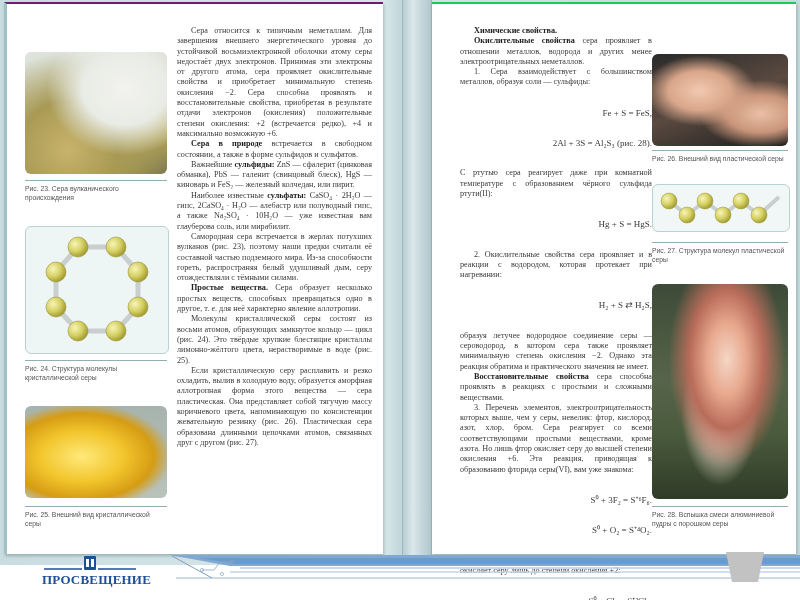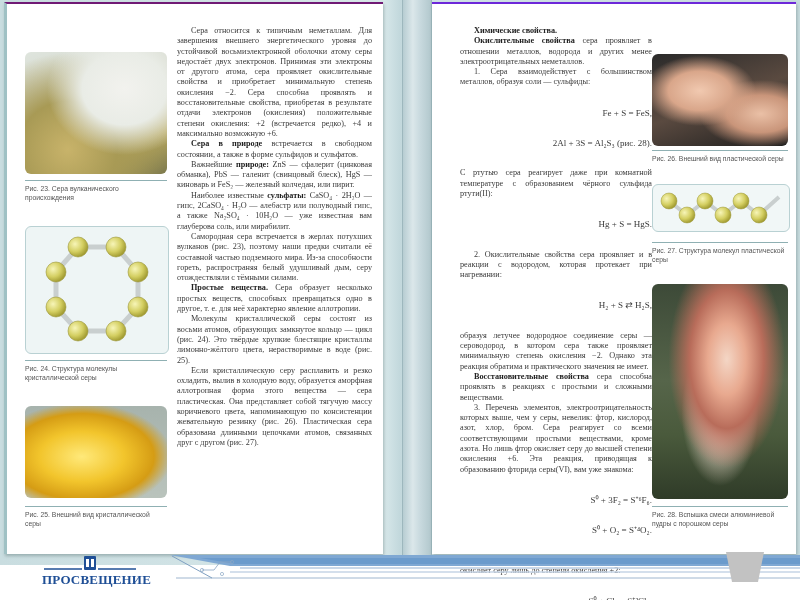--- a/index.html
+++ b/index.html
@@ -1,21 +1,21 @@
 <!DOCTYPE html>
 <html><head>
   <meta charset="utf-8">
   <style>
     html, body { margin:0; padding:0; }
     body { width:800px; height:600px; position:relative; overflow:hidden; background:#ffffff; font-family:"Liberation Serif", serif; }
     .bg-band { position:absolute; left:0; top:0; width:800px; height:565px; background:linear-gradient(90deg,#c9dde0 0%,#d8e8ea 48%,#c2d8dc 50%,#d0e3e6 52%,#c8dcdf 100%); }
     .spine { position:absolute; left:402px; top:0; width:28px; height:560px; background:linear-gradient(90deg,#b7cdd2,#dbe7ea 35%,#c9dadf 60%,#b2c8cd); border-left:1px solid #9db7bd; border-right:1px solid #9db7bd; }
     .page { position:absolute; top:2px; background:#ffffff; box-shadow:1px 2px 3px rgba(60,90,90,0.35); }
     .page.left { left:4px; width:376px; height:550px; border-left:3px solid #9fc1c4; border-top:2px solid #701a75; }
-    .page.right { left:432px; width:364px; height:550px; border-top:2px solid #6d28d9; }
+    .page.right { left:432px; width:364px; height:550px; border-top:2px solid #22c55e; }
     .text-col { position:absolute; font-size:8.2px; line-height:10.3px; color:#3a3a3a; text-align:justify; }
     .text-col p { margin:0; text-indent:14px; }
     .text-col p.noind { text-indent:0; }
     .text-col .eq { text-align:right; text-indent:0; margin:20px 0; font-size:9px; }
     .text-col b { color:#222; }
     .left-text { left:170px; top:22px; width:195px; }
     .right-text { left:28px; top:22px; width:192px; }
     .fig { position:absolute; border-radius:6px; overflow:hidden; }
     .fig-caption { position:absolute; font-family:"Liberation Sans", sans-serif; font-size:6.8px; line-height:8.5px; color:#555; border-top:1.5px solid #8fb0b3; padding-top:4px; }
     .fig23 { left:18px; top:48px; width:142px; height:122px; background:radial-gradient(ellipse at 70% 30%, #f2f2ee 0%, #e9ece6 30%, transparent 55%), radial-gradient(ellipse at 30% 80%, #c8b36a 0%, #a89a55 35%, transparent 70%), linear-gradient(160deg,#dfe5de 0%,#cfd2c4 40%,#b8a85e 75%,#7d7a4e 100%); }
@@ -71,21 +71,21 @@
     </svg>
   </div>
   <div class="fig-caption" style="left:18px;top:356px;width:142px;">Рис. 24. Структура молекулы кристаллической серы</div>
 
   <div class="fig fig25"></div>
   <div class="fig-caption" style="left:18px;top:502px;width:142px;">Рис. 25. Внешний вид кристаллической серы</div>
 
   <div class="text-col left-text">
     <p>Сера относится к типичным неметаллам. Для завершения внешнего энергетического уровня до устойчивой восьмиэлектронной оболочки атому серы недостаёт двух электронов. Принимая эти электроны от другого атома, сера проявляет окислительные свойства и приобретает минимальную степень окисления −2. Сера способна проявлять и восстановительные свойства, приобретая в результате отдачи электронов (окисления) положительные степени окисления: +2 (встречается редко), +4 и максимально возможную +6.</p>
     <p><b>Сера в природе</b><span> встречается в свободном состоянии, а также в форме сульфидов и сульфатов.</span></p>
-    <p><span>Важнейшие </span><b>природе:</b><span> ZnS — сфалерит (цинковая обманка), PbS — галенит (свинцовый блеск), HgS — киноварь и FeS₂ — железный колчедан, или пирит.</span></p>
+    <p><span>Важнейшие </span><b>сульфиды:</b><span> ZnS — сфалерит (цинковая обманка), PbS — галенит (свинцовый блеск), HgS — киноварь и FeS₂ — железный колчедан, или пирит.</span></p>
     <p><span>Наиболее известные </span><b>сульфаты:</b><span> CaSO₄ · 2H₂O — гипс, 2CaSO₄ · H₂O — алебастр или полуводный гипс, а также Na₂SO₄ · 10H₂O — уже известная вам глауберова соль, или мирабилит.</span></p>
     <p>Самородная сера встречается в жерлах потухших вулканов (рис. 23), поэтому наши предки считали её составной частью подземного мира. Из-за способности гореть, распространяя белый удушливый дым, серу отождествляли с тёмными силами.</p>
     <p><b>Простые вещества.</b><span> Сера образует несколько простых веществ, способных превращаться одно в другое, т. е. для неё характерно явление аллотропии.</span></p>
     <p>Молекулы кристаллической серы состоят из восьми атомов, образующих замкнутое кольцо — цикл (рис. 24). Это твёрдые хрупкие блестящие кристаллы лимонно-жёлтого цвета, нерастворимые в воде (рис. 25).</p>
     <p>Если кристаллическую серу расплавить и резко охладить, вылив в холодную воду, образуется аморфная аллотропная форма этого вещества — сера пластическая. Она представляет собой тягучую массу коричневого цвета, напоминающую по консистенции жевательную резинку (рис. 26). Пластическая сера образована длинными цепочками атомов, связанных друг с другом (рис. 27).</p>
   </div>
 </div>
 
 <div class="page right">
   <div class="text-col right-text">

